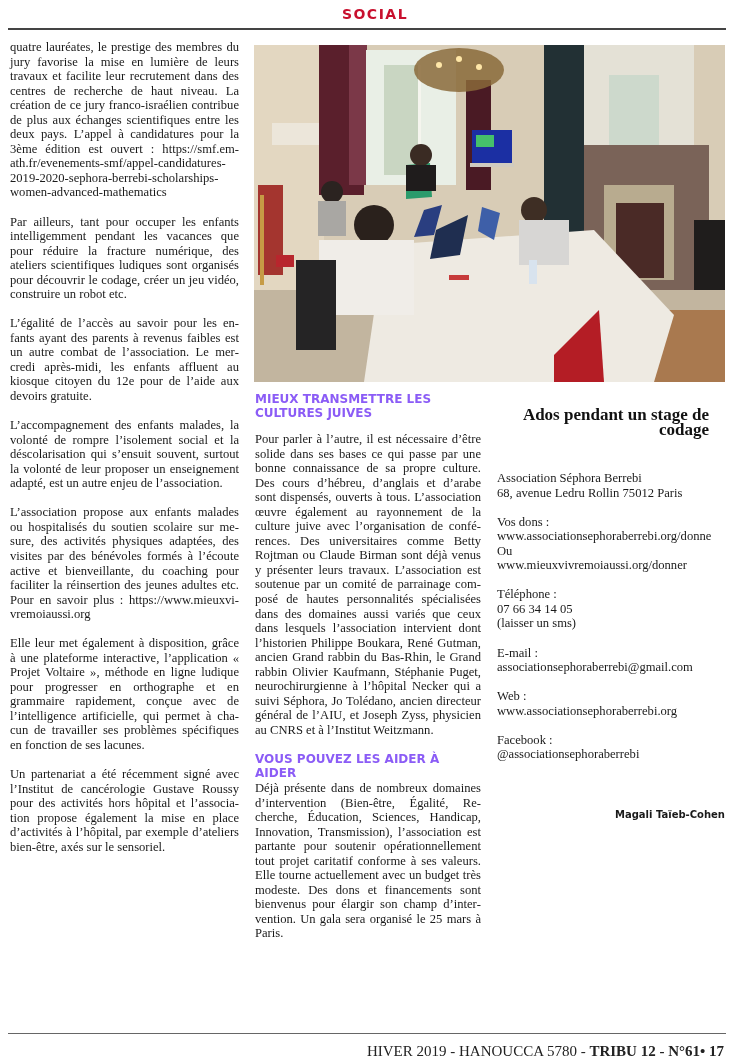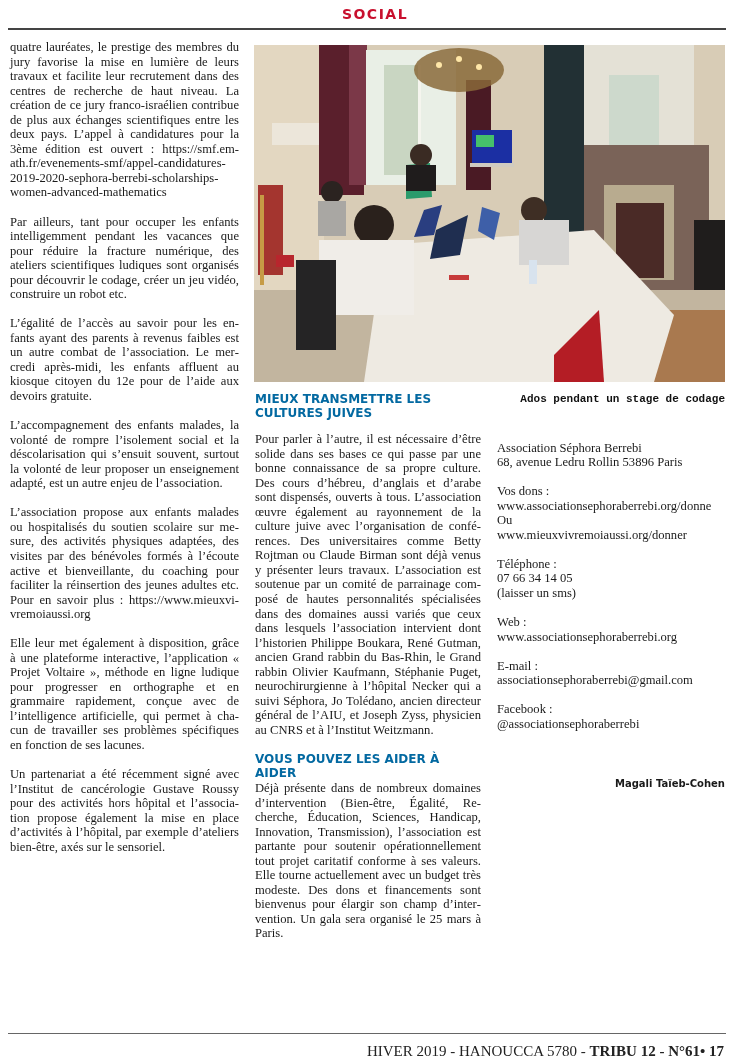--- a/index.html
+++ b/index.html
@@ -19,27 +19,27 @@
   .footer b { font-weight: bold; }
 
   .col { position: absolute; font-family: "Liberation Serif", serif; font-size: 12.6px; line-height: 14.55px; }
   .col p { margin: 0 0 14.5px 0; text-align: justify; hyphens: manual; }
   .col1 { left: 10px; top: 40px; width: 229px; }
   .col2 { left: 255px; top: 392px; width: 226px; }
   .col3 { left: 497px; top: 392px; width: 228px; }
 
   .heading {
     font-family: "DejaVu Sans", sans-serif; font-weight: bold; font-size: 12px;
-    line-height: 14px; color: #0369a1; margin: 0 0 12px 0; letter-spacing: 0px;
+    line-height: 14px; color: #8b5cf6; margin: 0 0 12px 0; letter-spacing: 0px;
   }
   .heading.tight { margin-bottom: 1px; }
 
   .caption {
-    font-family: Liberation Mono, monospace; font-weight: bold; font-size: 11px;
-    text-align: right; color: #111; margin: 0;
+    font-family: Liberation Serif, serif; font-weight: bold; font-size: 17px;
+    text-align: right; color: #111; margin: 16px;
   }
   .contact { text-align: left; margin-top: 34px; }
   .contact .blk { margin-bottom: 14.5px; }
   .contact .line { display: block; white-space: nowrap; }
   .author {
     font-family: "DejaVu Sans", sans-serif; font-weight: bold; font-size: 10px;
     text-align: right; margin-top: 46px;
   }
 
   
@@ -134,40 +134,40 @@
   <p>Pour parler à l’autre, il est nécessaire d’être solide dans ses bases ce qui passe par une bonne connaissance de sa propre culture. Des cours d’hébreu, d’anglais et d’arabe sont dispensés, ouverts à tous. L’associa­tion œuvre également au rayonnement de la culture juive avec l’organisation de confé­rences. Des universitaires comme Betty Rojtman ou Claude Birman sont déjà venus y présenter leurs travaux. L’association est soutenue par un comité de parrainage com­posé de hautes personnalités spécialisées dans des domaines aussi variés que ceux dans lesquels l’association intervient dont l’historien Philippe Boukara, René Gutman, ancien Grand rabbin du Bas-Rhin, le Grand rabbin Olivier Kaufmann, Stéphanie Puget, neurochirurgienne à l’hôpital Necker qui a suivi Séphora, Jo Tolédano, ancien directeur général de l’AIU, et Joseph Zyss, physicien au CNRS et à l’Institut Weitzmann.</p>
   <div class="heading tight">VOUS POUVEZ LES AIDER À AIDER</div>
   <p>Déjà présente dans de nombreux domaines d’intervention (Bien-être, Égalité, Re­cherche, Éducation, Sciences, Handicap, Innovation, Transmission), l’association est partante pour soutenir opérationnellement tout projet caritatif conforme à ses valeurs. Elle tourne actuellement avec un budget très modeste. Des dons et financements sont bienvenus pour élargir son champ d’inter­vention. Un gala sera organisé le 25 mars à Paris.</p>
 </div>
 
 <div class="col col3">
   <div class="caption">Ados pendant un stage de codage</div>
   <div class="contact">
     <div class="blk">
       <span class="line">Association Séphora Berrebi</span>
-      <span class="line">68, avenue Ledru Rollin 53896 Paris</span>
+      <span class="line">68, avenue Ledru Rollin 75012 Paris</span>
     </div>
     <div class="blk">
       <span class="line">Vos dons :</span>
       <span class="line">www.associationsephoraberrebi.org/donne</span>
       <span class="line">Ou</span>
       <span class="line">www.mieuxvivremoiaussi.org/donner</span>
     </div>
     <div class="blk">
       <span class="line">Téléphone :</span>
       <span class="line">07 66 34 14 05</span>
       <span class="line">(laisser un sms)</span>
     </div>
     <div class="blk">
+      <span class="line">E-mail :</span>
+      <span class="line">associationsephoraberrebi@gmail.com</span>
+    </div>
+    <div class="blk">
       <span class="line">Web :</span>
       <span class="line">www.associationsephoraberrebi.org</span>
-    </div>
-    <div class="blk">
-      <span class="line">E-mail :</span>
-      <span class="line">associationsephoraberrebi@gmail.com</span>
     </div>
     <div class="blk">
       <span class="line">Facebook :</span>
       <span class="line">@associationsephoraberrebi</span>
     </div>
   </div>
   <div class="author">Magali Taïeb-Cohen</div>
 </div>
 
 <div class="bottom-rule"></div>

